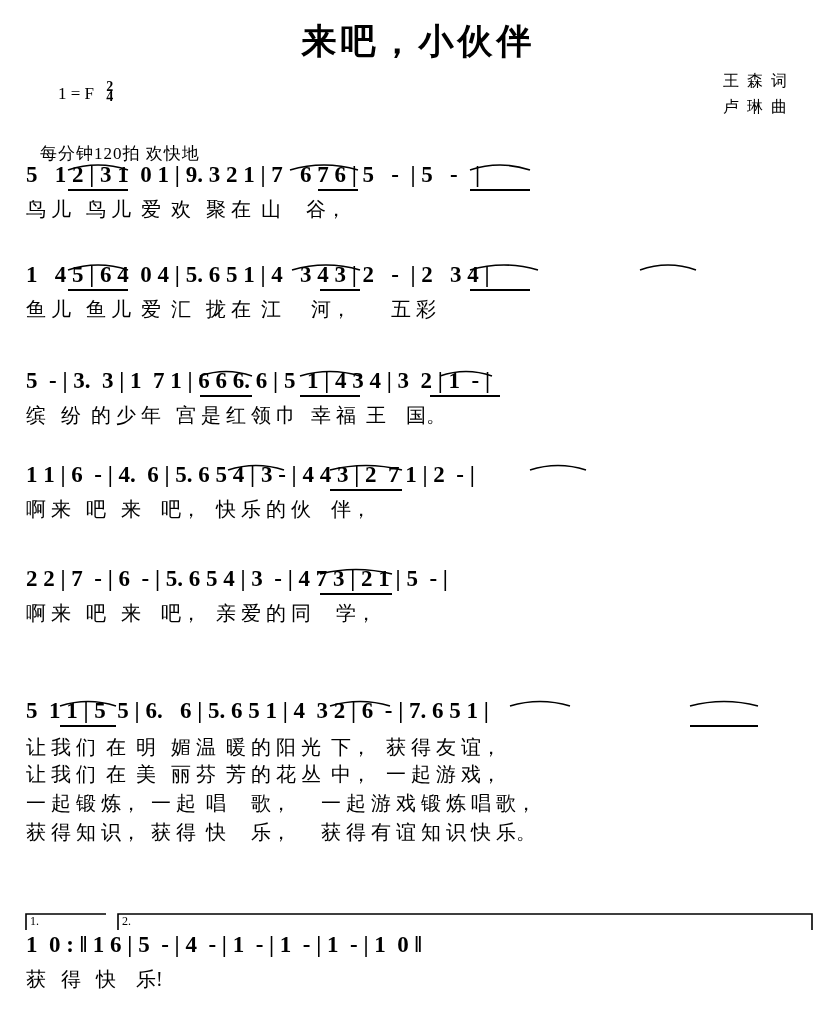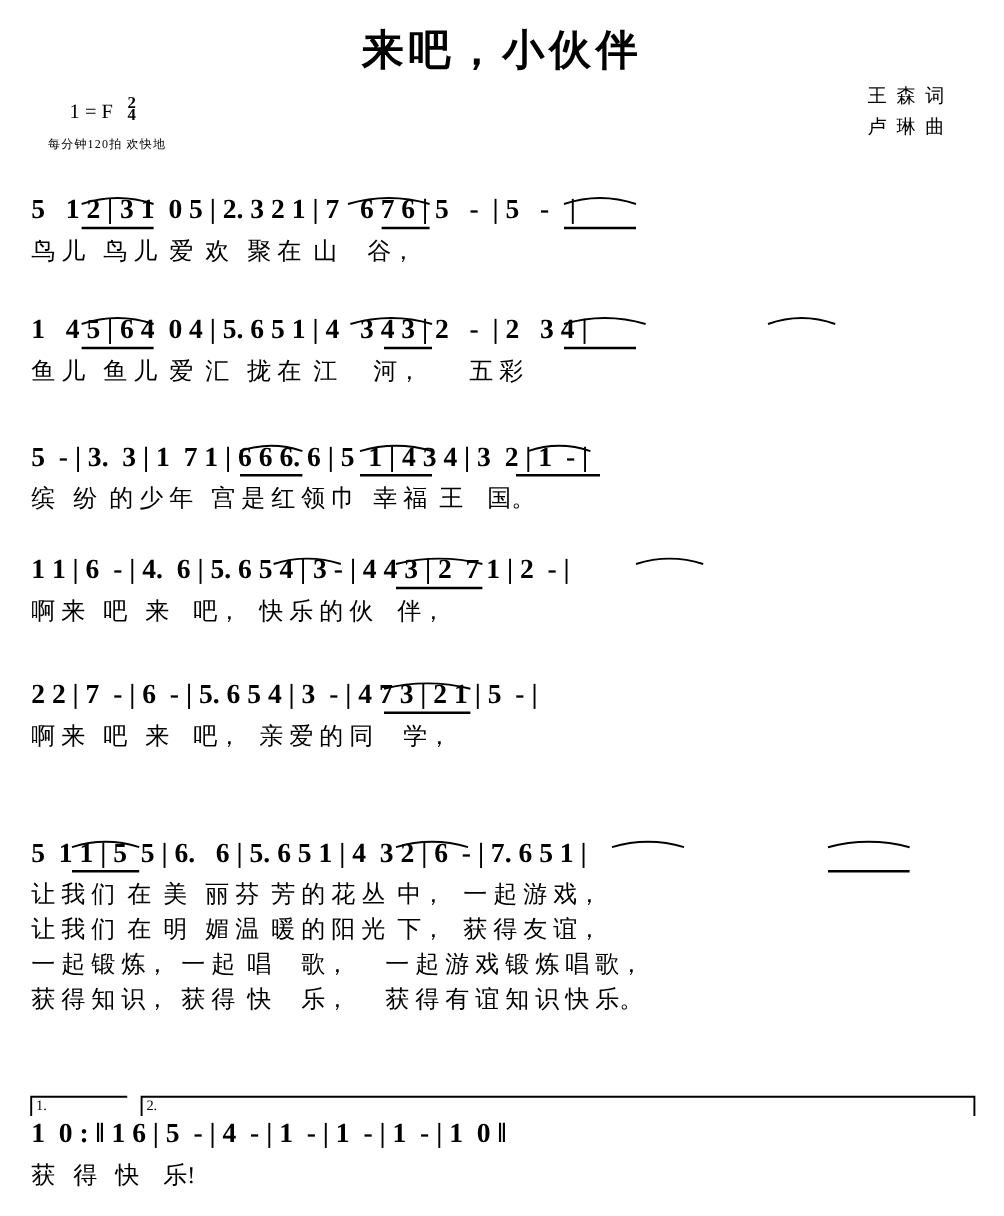--- a/index.html
+++ b/index.html
@@ -51,22 +51,22 @@
     line-height: 10px;
     font-size: 14px;
     margin-left: 8px;
     font-weight: bold;
   }
   .keysig .frac .num { display: block; }
   .keysig .frac .den { display: block; }
   .tempo {
     position: absolute;
     left: 40px;
-    top: 113px;
-    font-size: 10px;
+    top: 142px;
+    font-size: 17px;
     letter-spacing: 1px;
   }
   .staff {
     position: absolute;
     left: 0;
     width: 837px;
   }
   .notes {
     font-family: "Liberation Serif", serif;
     font-size: 23px;
@@ -112,21 +112,21 @@
     <span class="frac">
       <span class="num">2</span>
       <span class="den">4</span>
     </span>
   </div>
 
   <div class="tempo">每分钟120拍 欢快地</div>
 
   <div class="staff" style="top:162px;">
     <div class="note-row">
-      <div class="notes">5   1 2 | 3 1  0 5 | 2. 3 2 1 | 7   6 7 6 | 5   -  | 5   -   |</div>
+      <div class="notes">5   1 2 | 3 1  0 1 | 9. 3 2 1 | 7   6 7 6 | 5   -  | 5   -   |</div>
       <svg class="ov" width="837" height="34">
         <path d="M68 8 q30 -10 60 0" stroke="#000" fill="none" stroke-width="1.6"></path>
         <path d="M290 8 q34 -10 68 0" stroke="#000" fill="none" stroke-width="1.6"></path>
         <path d="M470 8 q30 -10 60 0" stroke="#000" fill="none" stroke-width="1.6"></path>
         <line x1="68" y1="28" x2="128" y2="28" stroke="#000" stroke-width="2"></line>
         <line x1="318" y1="28" x2="358" y2="28" stroke="#000" stroke-width="2"></line>
         <line x1="470" y1="28" x2="530" y2="28" stroke="#000" stroke-width="2"></line>
       </svg>
     </div>
     <div class="lyrics">鸟 儿   鸟 儿  爱  欢   聚 在  山     谷，</div>
@@ -192,22 +192,22 @@
       <div class="notes">5  1 1 | 5  5 | 6.   6 | 5. 6 5 1 | 4  3 2 | 6  - | 7. 6 5 1 |</div>
       <svg class="ov" width="837" height="34">
         <path d="M60 8 q28 -9 56 0" stroke="#000" fill="none" stroke-width="1.6"></path>
         <path d="M330 8 q30 -9 60 0" stroke="#000" fill="none" stroke-width="1.6"></path>
         <path d="M510 8 q30 -9 60 0" stroke="#000" fill="none" stroke-width="1.6"></path>
         <path d="M690 8 q34 -9 68 0" stroke="#000" fill="none" stroke-width="1.6"></path>
         <line x1="60" y1="28" x2="116" y2="28" stroke="#000" stroke-width="2"></line>
         <line x1="690" y1="28" x2="758" y2="28" stroke="#000" stroke-width="2"></line>
       </svg>
     </div>
+    <div class="lyrics lyrics2">让 我 们  在  明   媚 温  暖 的 阳 光  下，   获 得 友 谊，</div>
     <div class="lyrics">让 我 们  在  美   丽 芬  芳 的 花 丛  中，   一 起 游 戏，</div>
-    <div class="lyrics lyrics2">让 我 们  在  明   媚 温  暖 的 阳 光  下，   获 得 友 谊，</div>
   </div>
 
   <div class="staff" style="top:790px;">
     <div class="lyrics">一 起 锻 炼，  一 起  唱     歌，      一 起 游 戏 锻 炼 唱 歌，</div>
     <div class="lyrics lyrics2">获 得 知 识，  获 得  快     乐，      获 得 有 谊 知 识 快 乐。</div>
   </div>
 
   <div class="staff" style="top:908px;">
     <svg class="ov" width="837" height="30">
       <path d="M26 22 L26 6 L106 6" stroke="#000" fill="none" stroke-width="1.6"></path>

